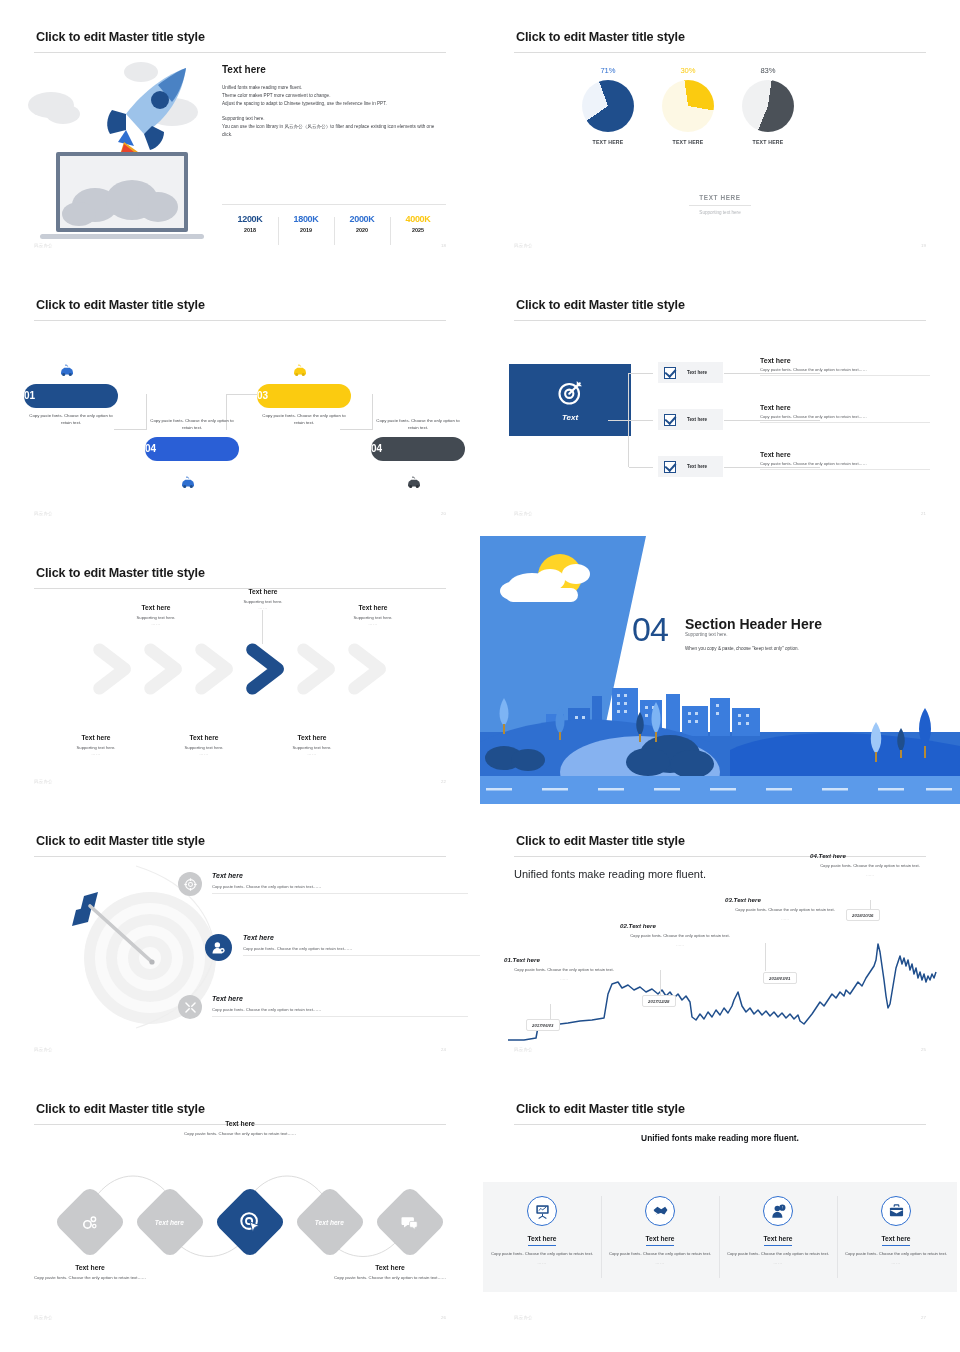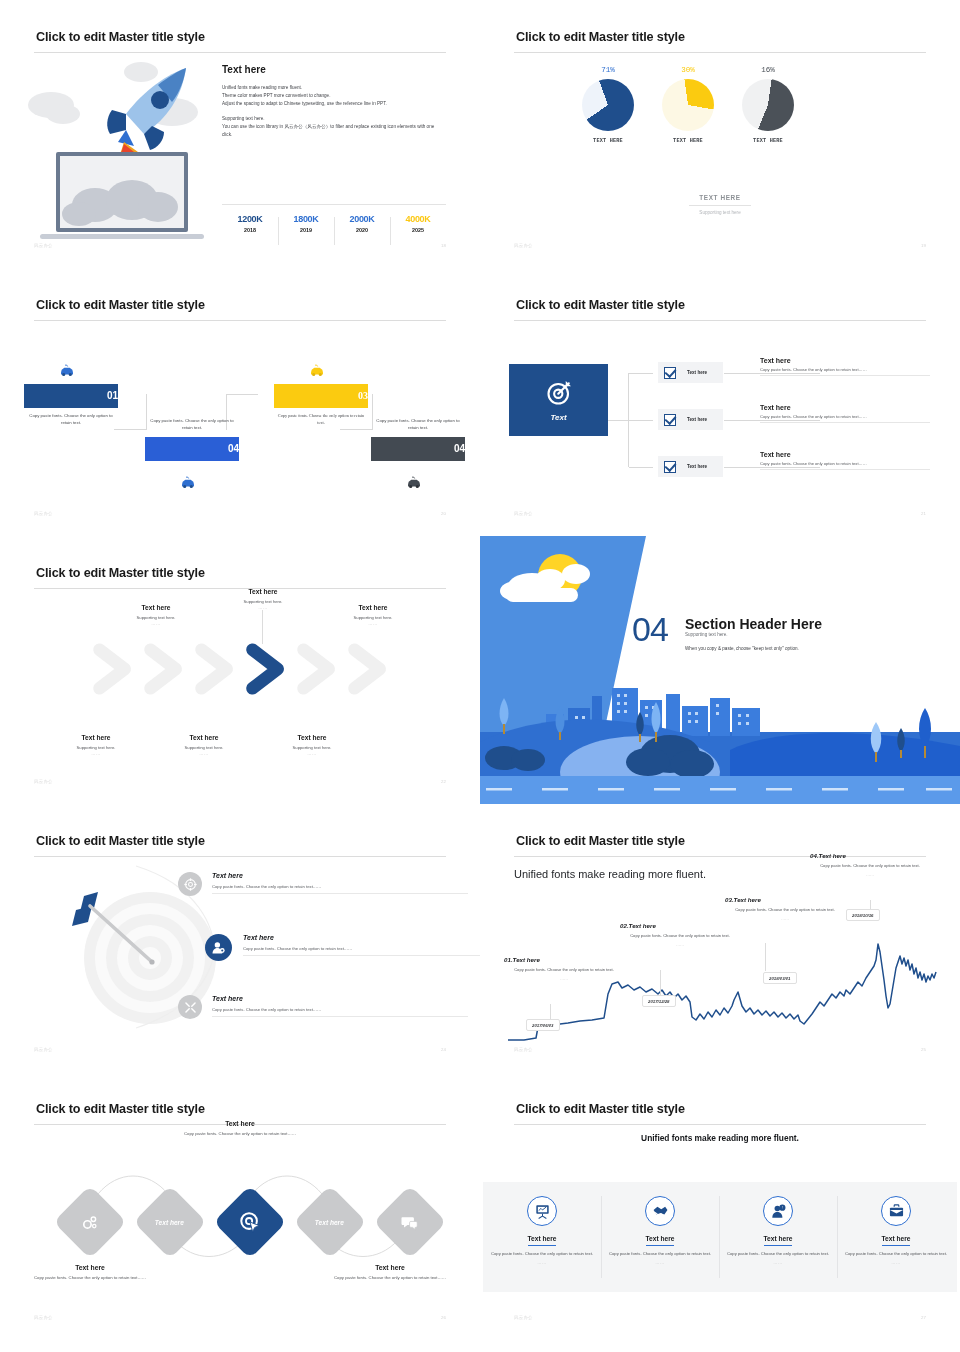--- a/index.html
+++ b/index.html
@@ -63,40 +63,40 @@
   .s1-body p { margin:0; }
   .s1-body .gap { height:7px; }
   .s1-rule { position:absolute; left:222px; top:196px; width:224px; height:1px; background:#e3e3e3; }
   .s1-stats { position:absolute; left:222px; top:206px; width:224px; display:flex; }
   .s1-stat { flex:1; text-align:center; position:relative; }
   .s1-stat + .s1-stat::before { content:""; position:absolute; left:0; top:3px; width:1px; height:28px; background:#e3e3e3; }
   .s1-stat .num { font-size:9px; font-weight:bold; letter-spacing:-.3px; }
   .s1-stat .yr { font-size:5.4px; font-weight:bold; color:#1a1a1a; margin-top:3px; }
 
   
-  .pies { position:absolute; left:88px; top:58px; width:320px; display:flex;font-family:Liberation Mono, monospace; }
+  .pies { position:absolute; left:88px; top:58px; width:320px; display:flex; }
   .pie-col { width:80px; text-align:center; }
   .pie-pct { font-size:7.6px; font-weight:normal; margin-bottom:5px; }
   .pie { width:52px; height:52px; border-radius:50%; margin:0 auto; }
   .pie-lbl { font-size:5.2px; font-weight:bold; color:#3f4349; margin-top:7px; letter-spacing:.2px; }
   .s2-foot { position:absolute; left:0; right:0; top:178px; text-align:center; }
   .s2-foot .t { font-size:6.4px; font-weight:bold; color:#8d9196; letter-spacing:.6px;
                 display:inline-block; padding:0 10px 4px; border-bottom:1px solid #e2e2e2; }
   .s2-foot .s { font-size:4.6px; color:#b2b5b9; margin-top:4px; }
 
   
   .nb { position:absolute; width:94px; }
-  .nb .bar { height:24px; line-height:24px; text-align:right; color:#fff;
-             font-size:10px; font-weight:bold; }
+  .nb .bar { height:24px; line-height:24px; text-align:left; color:#fff;
+             font-size:10px; font-weight:bold;border-radius:12px; }
   .nb .cap { font-size:4.3px; line-height:1.6; color:#4a4c50; text-align:center; margin-top:5px; }
   .nb-car { position:absolute; width:16px; height:13px; }
   .connector { position:absolute; border-color:#d9d9d9; border-style:solid; }
 
   
-  .s4-box { position:absolute; left:29px; top:88px; width:99px; height:72px;
+  .s4-box { position:absolute; left:29px; top:88px; width:122px; height:72px;
             background:#1f4e8c; display:flex; flex-direction:column;
             align-items:center; justify-content:center; }
   .s4-box .lbl { color:#fff; font-size:8px; font-style:italic; font-weight:bold; margin-top:5px; }
   .s4-row { position:absolute; left:178px; width:270px; height:26px; }
   .s4-chip { position:absolute; left:0; top:0; width:65px; height:21px; background:#f2f3f5;
              display:flex; align-items:center; }
   .s4-chip .cb { width:12px; height:12px; border:1.6px solid #1f4e8c; margin-left:6px;
                  position:relative; background:#fff; }
   .s4-chip .cb::after { content:""; position:absolute; left:1.6px; top:-1px; width:5px; height:8px;
                  border:solid #1f4e8c; border-width:0 2px 2px 0; transform:rotate(42deg); }
@@ -248,21 +248,21 @@
           <div class="pie-pct" style="color:#2f6fd0">71%</div>
           <div class="pie" style="background:conic-gradient(from -20deg, #1f4e8c 0% 71%, #eef3fa 71% 100%);"></div>
           <div class="pie-lbl">TEXT HERE</div>
         </div>
         <div class="pie-col">
           <div class="pie-pct" style="color:#fbcb10">30%</div>
           <div class="pie" style="background:conic-gradient(from -8deg, #fbcb10 0% 30%, #fdf8e4 30% 100%);"></div>
           <div class="pie-lbl">TEXT HERE</div>
         </div>
         <div class="pie-col">
-          <div class="pie-pct" style="color:#4b5158">16%</div>
+          <div class="pie-pct" style="color:#4b5158">83%</div>
           <div class="pie" style="background:conic-gradient(from 8deg, #4b5158 0% 54%, #f0f1f2 54% 100%);"></div>
           <div class="pie-lbl">TEXT HERE</div>
         </div>
       </div>
 
       <div class="s2-foot">
         <div class="t">TEXT HERE</div>
         <div class="s">Supporting text here</div>
       </div>
       <div class="footer-logo">风云办公</div>
@@ -297,21 +297,21 @@
         <div class="cap" style="margin-top:0;margin-bottom:5px;">Copy paste fonts. Choose the only option to retain text.</div>
         <div class="bar" style="background:#2a5fd6">04</div>
         <svg class="nb-car" style="left:35px;top:58px;" viewBox="0 0 24 18">
           <path d="M3 12 L4 8 L8 5 L16 5 L20 8 L21 12 L21 15 L3 15 Z" fill="#2f6fd0"></path>
           <circle cx="7" cy="15" r="2.4" fill="#1f4e8c"></circle>
             <circle cx="17" cy="15" r="2.4" fill="#1f4e8c"></circle>
           <path d="M9 1 a3 3 0 0 1 4 2" stroke="#2f6fd0" stroke-width="1.3" fill="none"></path>
         </svg>
       </div>
 
-      <div class="nb" style="left:274px;top:108px;font-family:Liberation Serif, serif;">
+      <div class="nb" style="left:257px;top:108px;">
         <svg class="nb-car" style="left:35px;top:-20px;" viewBox="0 0 24 18">
           <path d="M3 12 L4 8 L8 5 L16 5 L20 8 L21 12 L21 15 L3 15 Z" fill="#fbcb10"></path>
           <circle cx="7" cy="15" r="2.4" fill="#e0b40c"></circle>
             <circle cx="17" cy="15" r="2.4" fill="#e0b40c"></circle>
           <path d="M9 1 a3 3 0 0 1 4 2" stroke="#fbcb10" stroke-width="1.3" fill="none"></path>
         </svg>
         <div class="bar" style="background:#fbcb10">03</div>
         <div class="cap">Copy paste fonts. Choose the only option to retain text.</div>
       </div>
 

